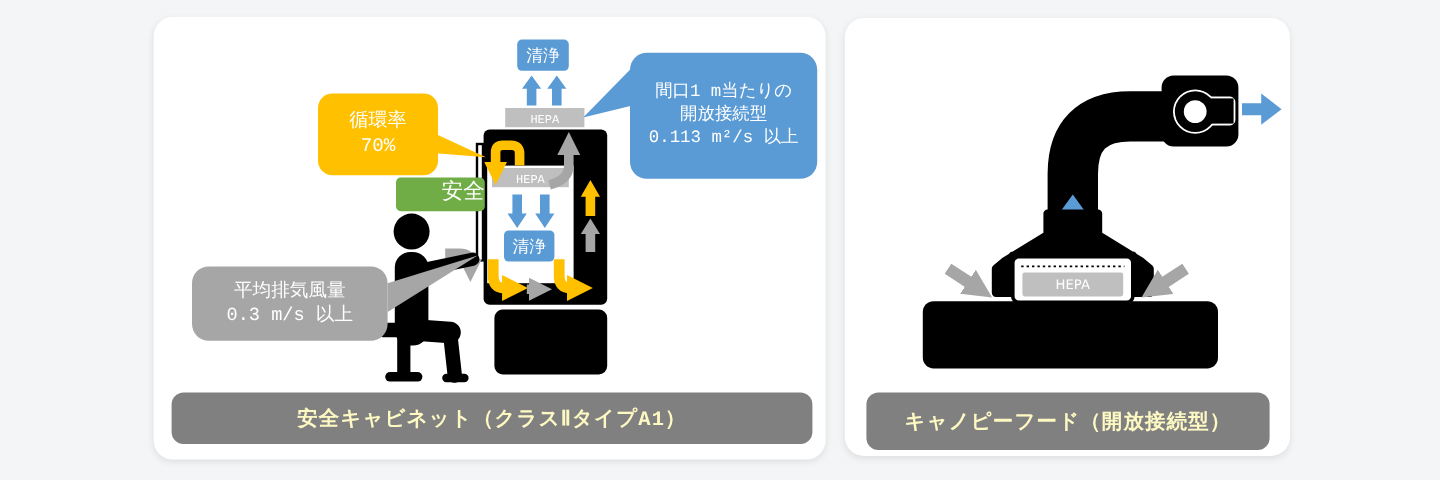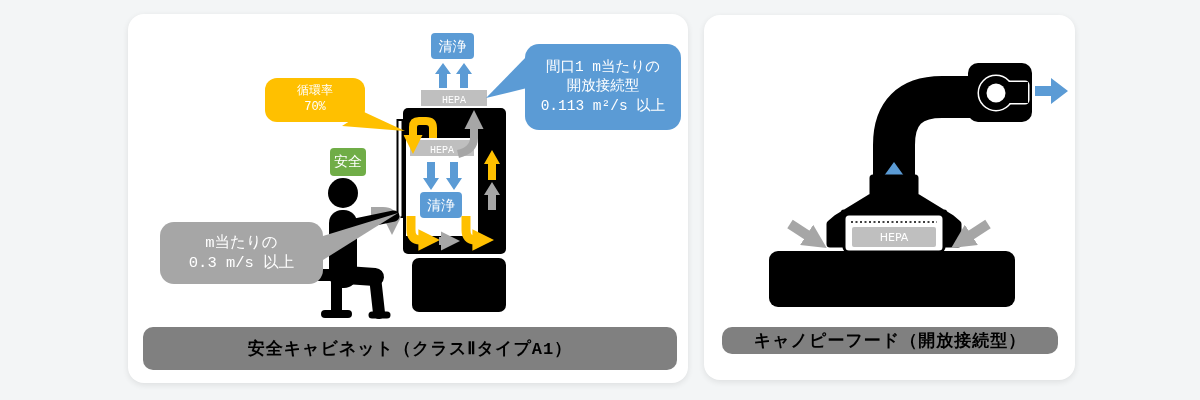--- a/index.html
+++ b/index.html
@@ -12,31 +12,31 @@
     position:absolute;background:#ffffff;border-radius:16px;
     box-shadow:0 2px 6px rgba(0,0,0,.09);
   }
   #card-left{left:128px;top:14px;width:560px;height:369px;font-family:Liberation Mono, monospace;}
   #card-right{left:704px;top:15px;width:371px;height:365px;}
   .card svg{position:absolute;left:0;top:0;}
   .callout{
     position:absolute;display:flex;flex-direction:column;justify-content:center;
     align-items:center;color:#fff;text-align:center;line-height:1.32;z-index:3;
   }
-  .co-orange{left:137px;top:64px;width:100px;height:44px;background:#FFC000;border-radius:12px;font-size:12px;}
-  .co-blue{left:397px;top:30px;width:156px;height:86px;background:#5B9BD5;border-radius:14px;font-size:14.5px;}
+  .co-orange{left:137px;top:64px;width:100px;height:68px;background:#FFC000;border-radius:12px;font-size:16px;}
+  .co-blue{left:397px;top:30px;width:156px;height:105px;background:#5B9BD5;border-radius:14px;font-size:14.5px;}
   .co-gray{left:32px;top:208px;width:163px;height:62px;background:#A6A6A6;border-radius:14px;font-size:15.5px;}
-  .badge-green{left:202px;top:134px;width:36px;height:28px;background:#70AD47;border-radius:4px;font-size:14px;}
+  .badge-green{left:202px;top:134px;width:36px;height:28px;background:#70AD47;border-radius:4px;font-size:18px;padding-left:38px;}
   .title-bar{
-    position:absolute;background:#808080;border-radius:10px;color:#000000;
+    position:absolute;background:#808080;border-radius:10px;color:#fef9c3;
     display:flex;align-items:center;justify-content:center;
     font-size:17px;font-weight:bold;letter-spacing:1px;z-index:3;
   }
   #title-left{left:15px;top:313px;width:534px;height:43px;}
-  #title-right{left:18px;top:312px;width:336px;height:27px;}
+  #title-right{left:18px;top:312px;width:336px;height:48px;}
   text.lbl{fill:#ffffff;text-anchor:middle;}
 </style>
 </head>
 <body>
 
 <div class="card" id="card-left">
   <svg width="560" height="369" viewBox="0 0 560 369">
     <defs>
       <marker id="mY" markerWidth="2.4" markerHeight="2.4" refX="0.4" refY="1.2" orient="auto">
         <path d="M0,0 L2.4,1.2 L0,2.4 Z" fill="#FFC000"></path>
@@ -104,21 +104,21 @@
   </div>
   <div class="callout badge-green">
     <span>安全</span>
   </div>
   <div class="callout co-blue">
     <span>間口1 m当たりの</span>
     <span>開放接続型</span>
     <span>0.113 m²/s 以上</span>
   </div>
   <div class="callout co-gray">
-    <span>m当たりの</span>
+    <span>平均排気風量</span>
     <span>0.3 m/s 以上</span>
   </div>
 
   <div class="title-bar" id="title-left">
     <span>安全キャビネット（クラスⅡタイプA1）</span>
   </div>
 </div>
 
 <div class="card" id="card-right">
   <svg width="371" height="365" viewBox="0 0 371 365">

